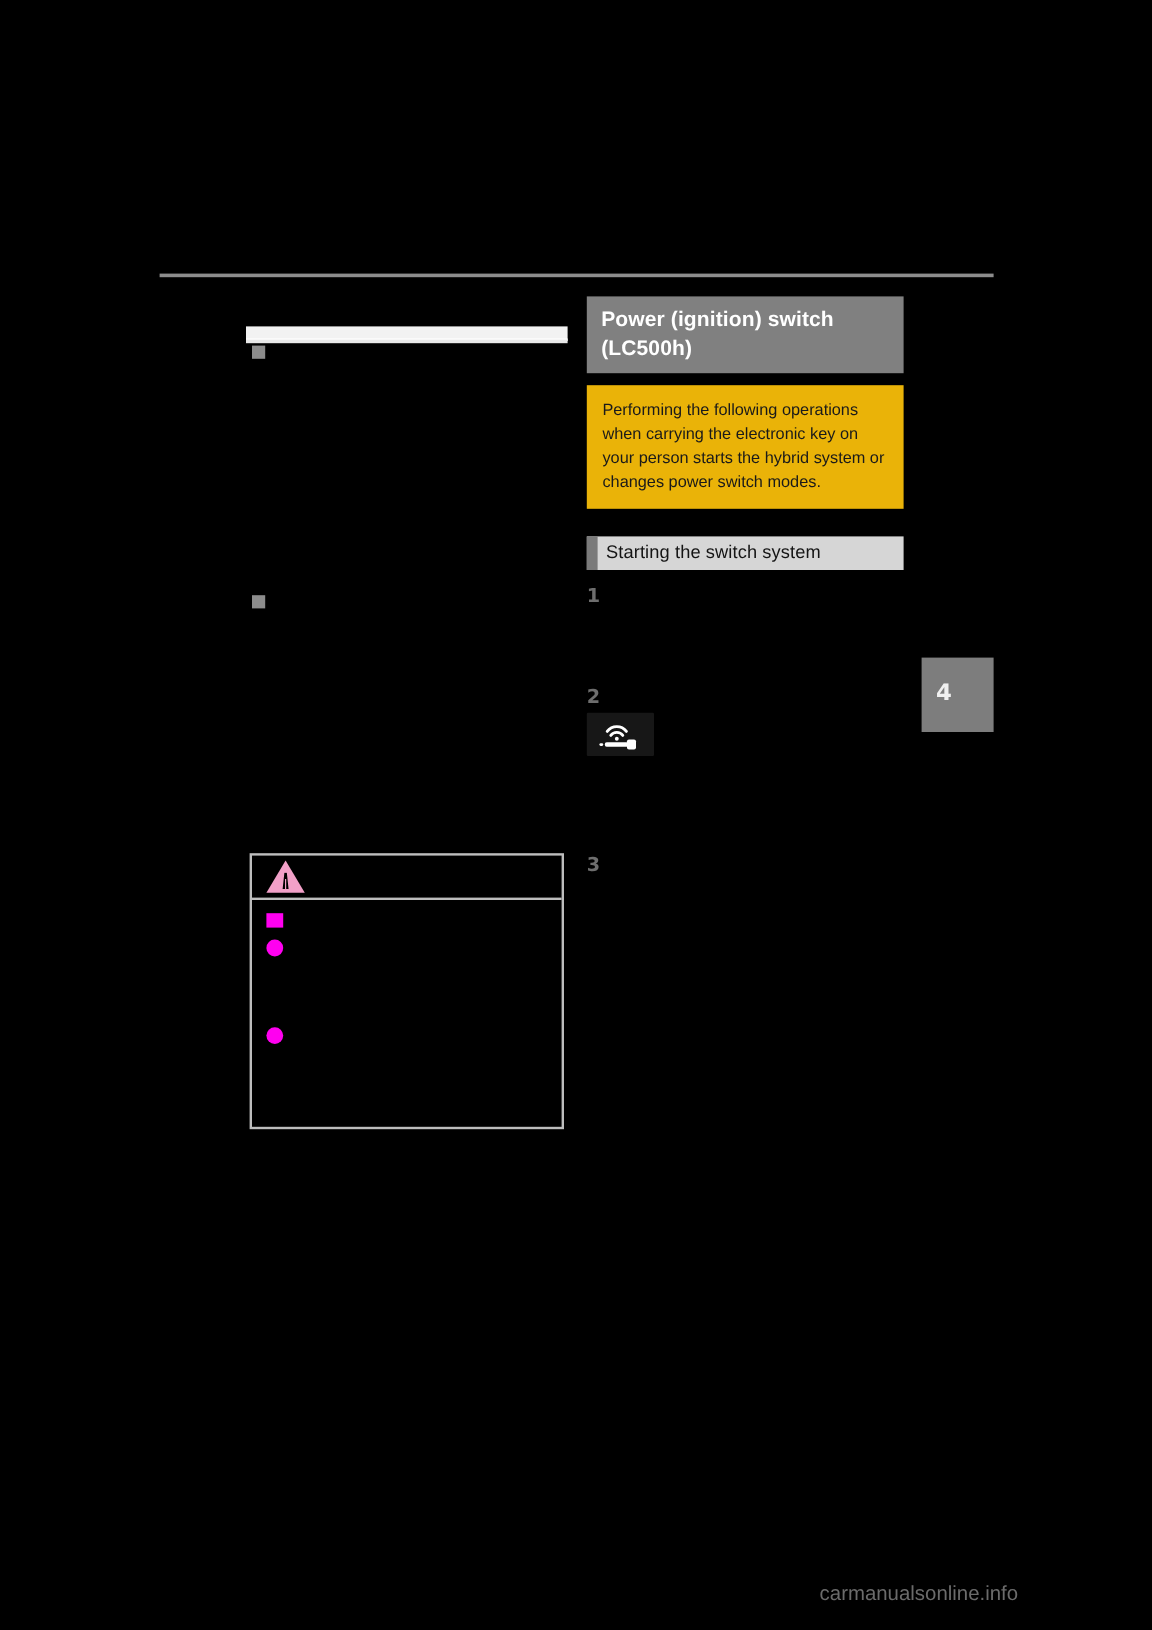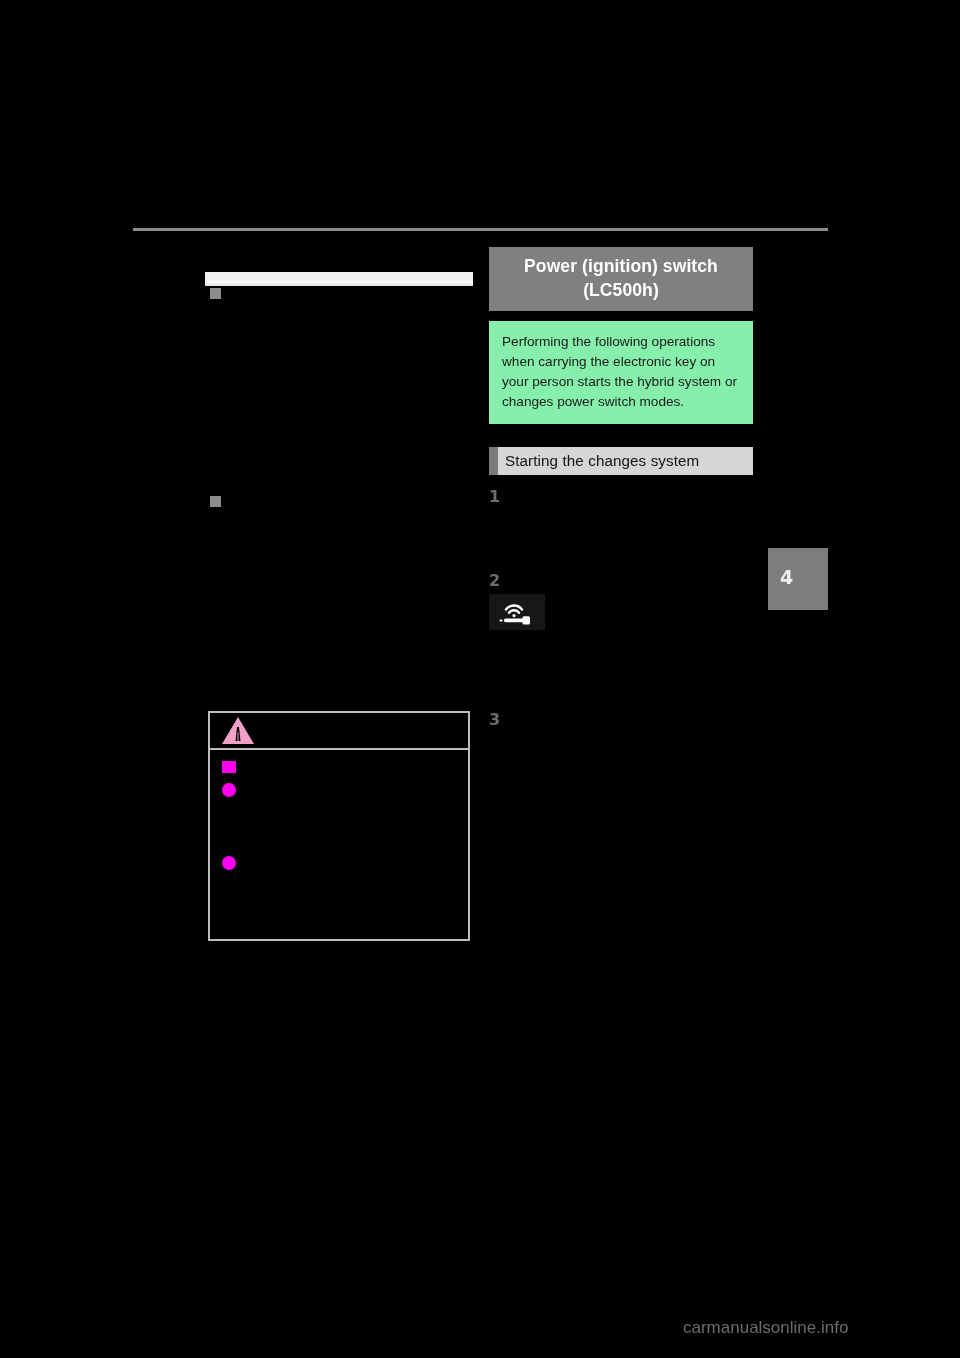--- a/index.html
+++ b/index.html
@@ -77,25 +77,25 @@
     flex:0 0 auto;margin-top:1px;
   }
   .c-item .itxt{font-size:11.2px;color:#040404;line-height:14.6px;text-align:justify;}
 
   
   .right-col{position:absolute;left:489px;top:247px;width:264px;}
 
   .sec-title{
     background:#808080;color:#fff;font-weight:bold;
     font-size:17.5px;line-height:24px;letter-spacing:.1px;
-    padding:7px 12px 9px 12px;box-sizing:border-box;width:264px;text-align:center;
+    padding:7px 12px 9px 12px;box-sizing:border-box;width:264px;
   }
 
   .intro-box{
-    margin-top:10px;background:#86efac;color:#1a1a1a;
+    margin-top:10px;background:#eab308;color:#1a1a1a;
     font-size:13.6px;line-height:20px;font-weight:500;
     padding:11px 13px 12px 13px;box-sizing:border-box;width:264px;
   }
 
   .sub-head{
     margin-top:23px;display:flex;align-items:stretch;width:264px;
     background:#d6d6d6;
   }
   .sub-head .bar{width:9px;background:#7a7a7a;flex:0 0 auto;}
   .sub-head .stxt{
@@ -180,21 +180,21 @@
   </div>
 
   <div class="right-col">
 
     <div class="sec-title">Power (ignition) switch (LC500h)</div>
 
     <div class="intro-box">Performing the following operations when carrying the electronic key on your person starts the hybrid system or changes power switch modes.</div>
 
     <div class="sub-head">
       <span class="bar"></span>
-      <span class="stxt">Starting the changes system</span>
+      <span class="stxt">Starting the switch system</span>
     </div>
 
     <div class="step">
       <div class="step-num">1</div>
       <div class="step-txt"></div>
     </div>
 
     <div class="step" style="margin-top:68px;">
       <div class="step-num">2</div>
       <span class="key-indicator">

